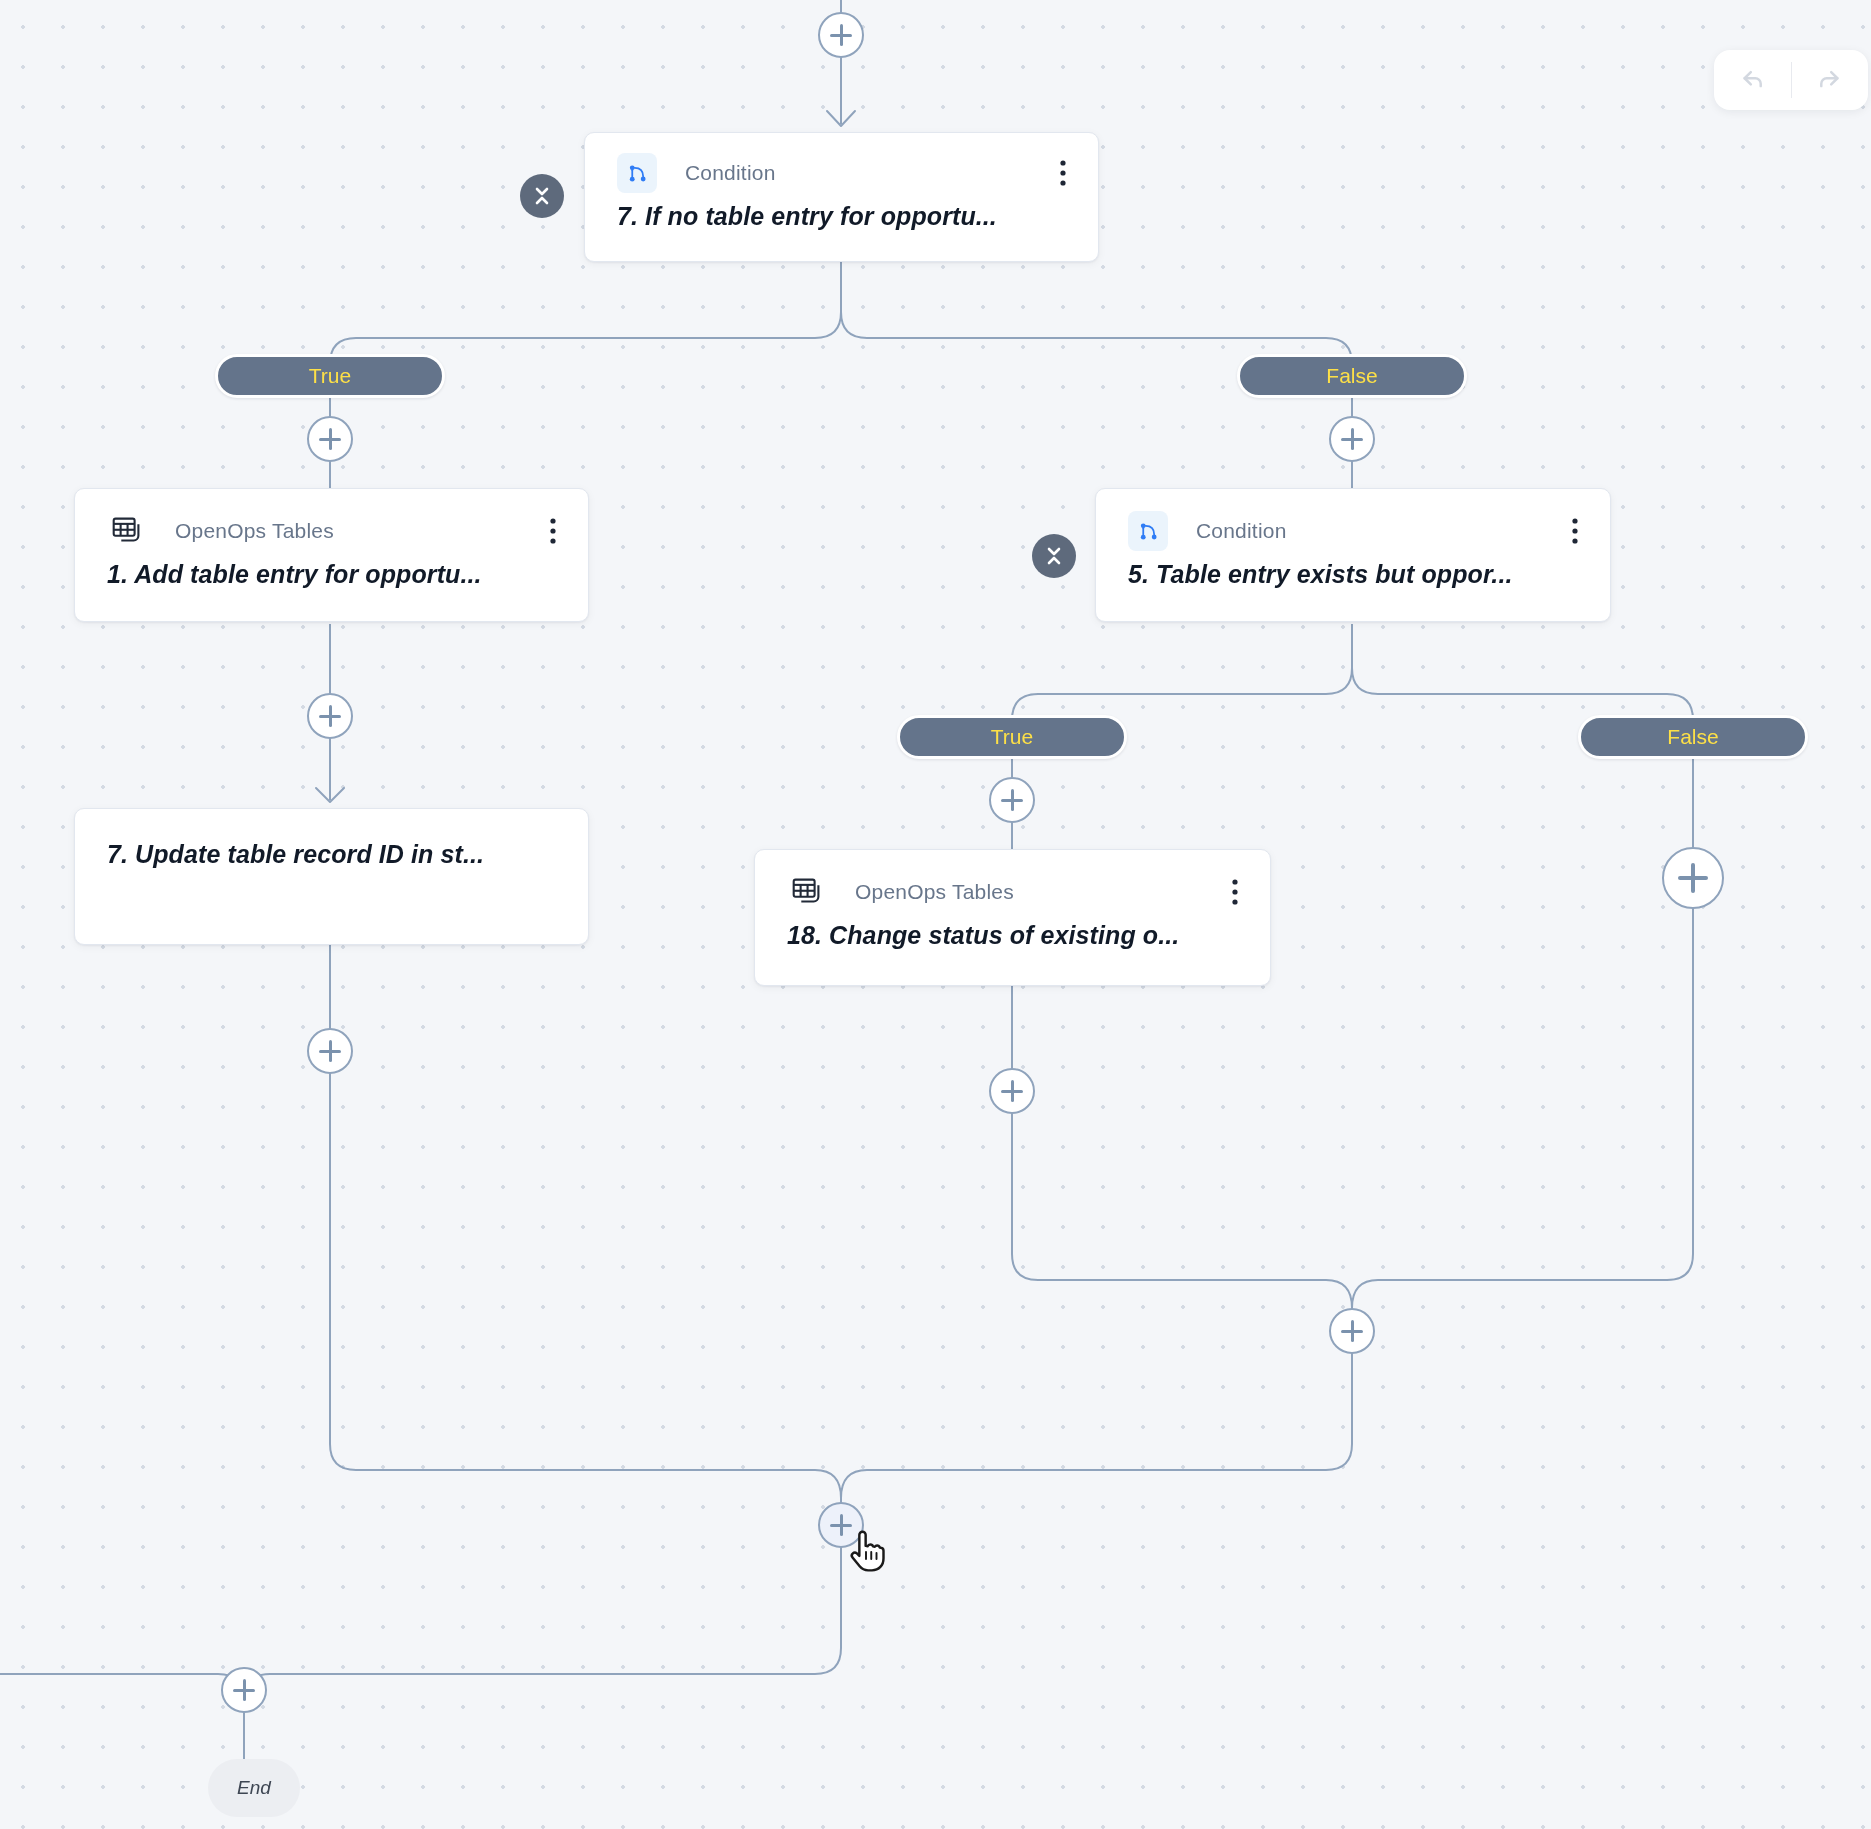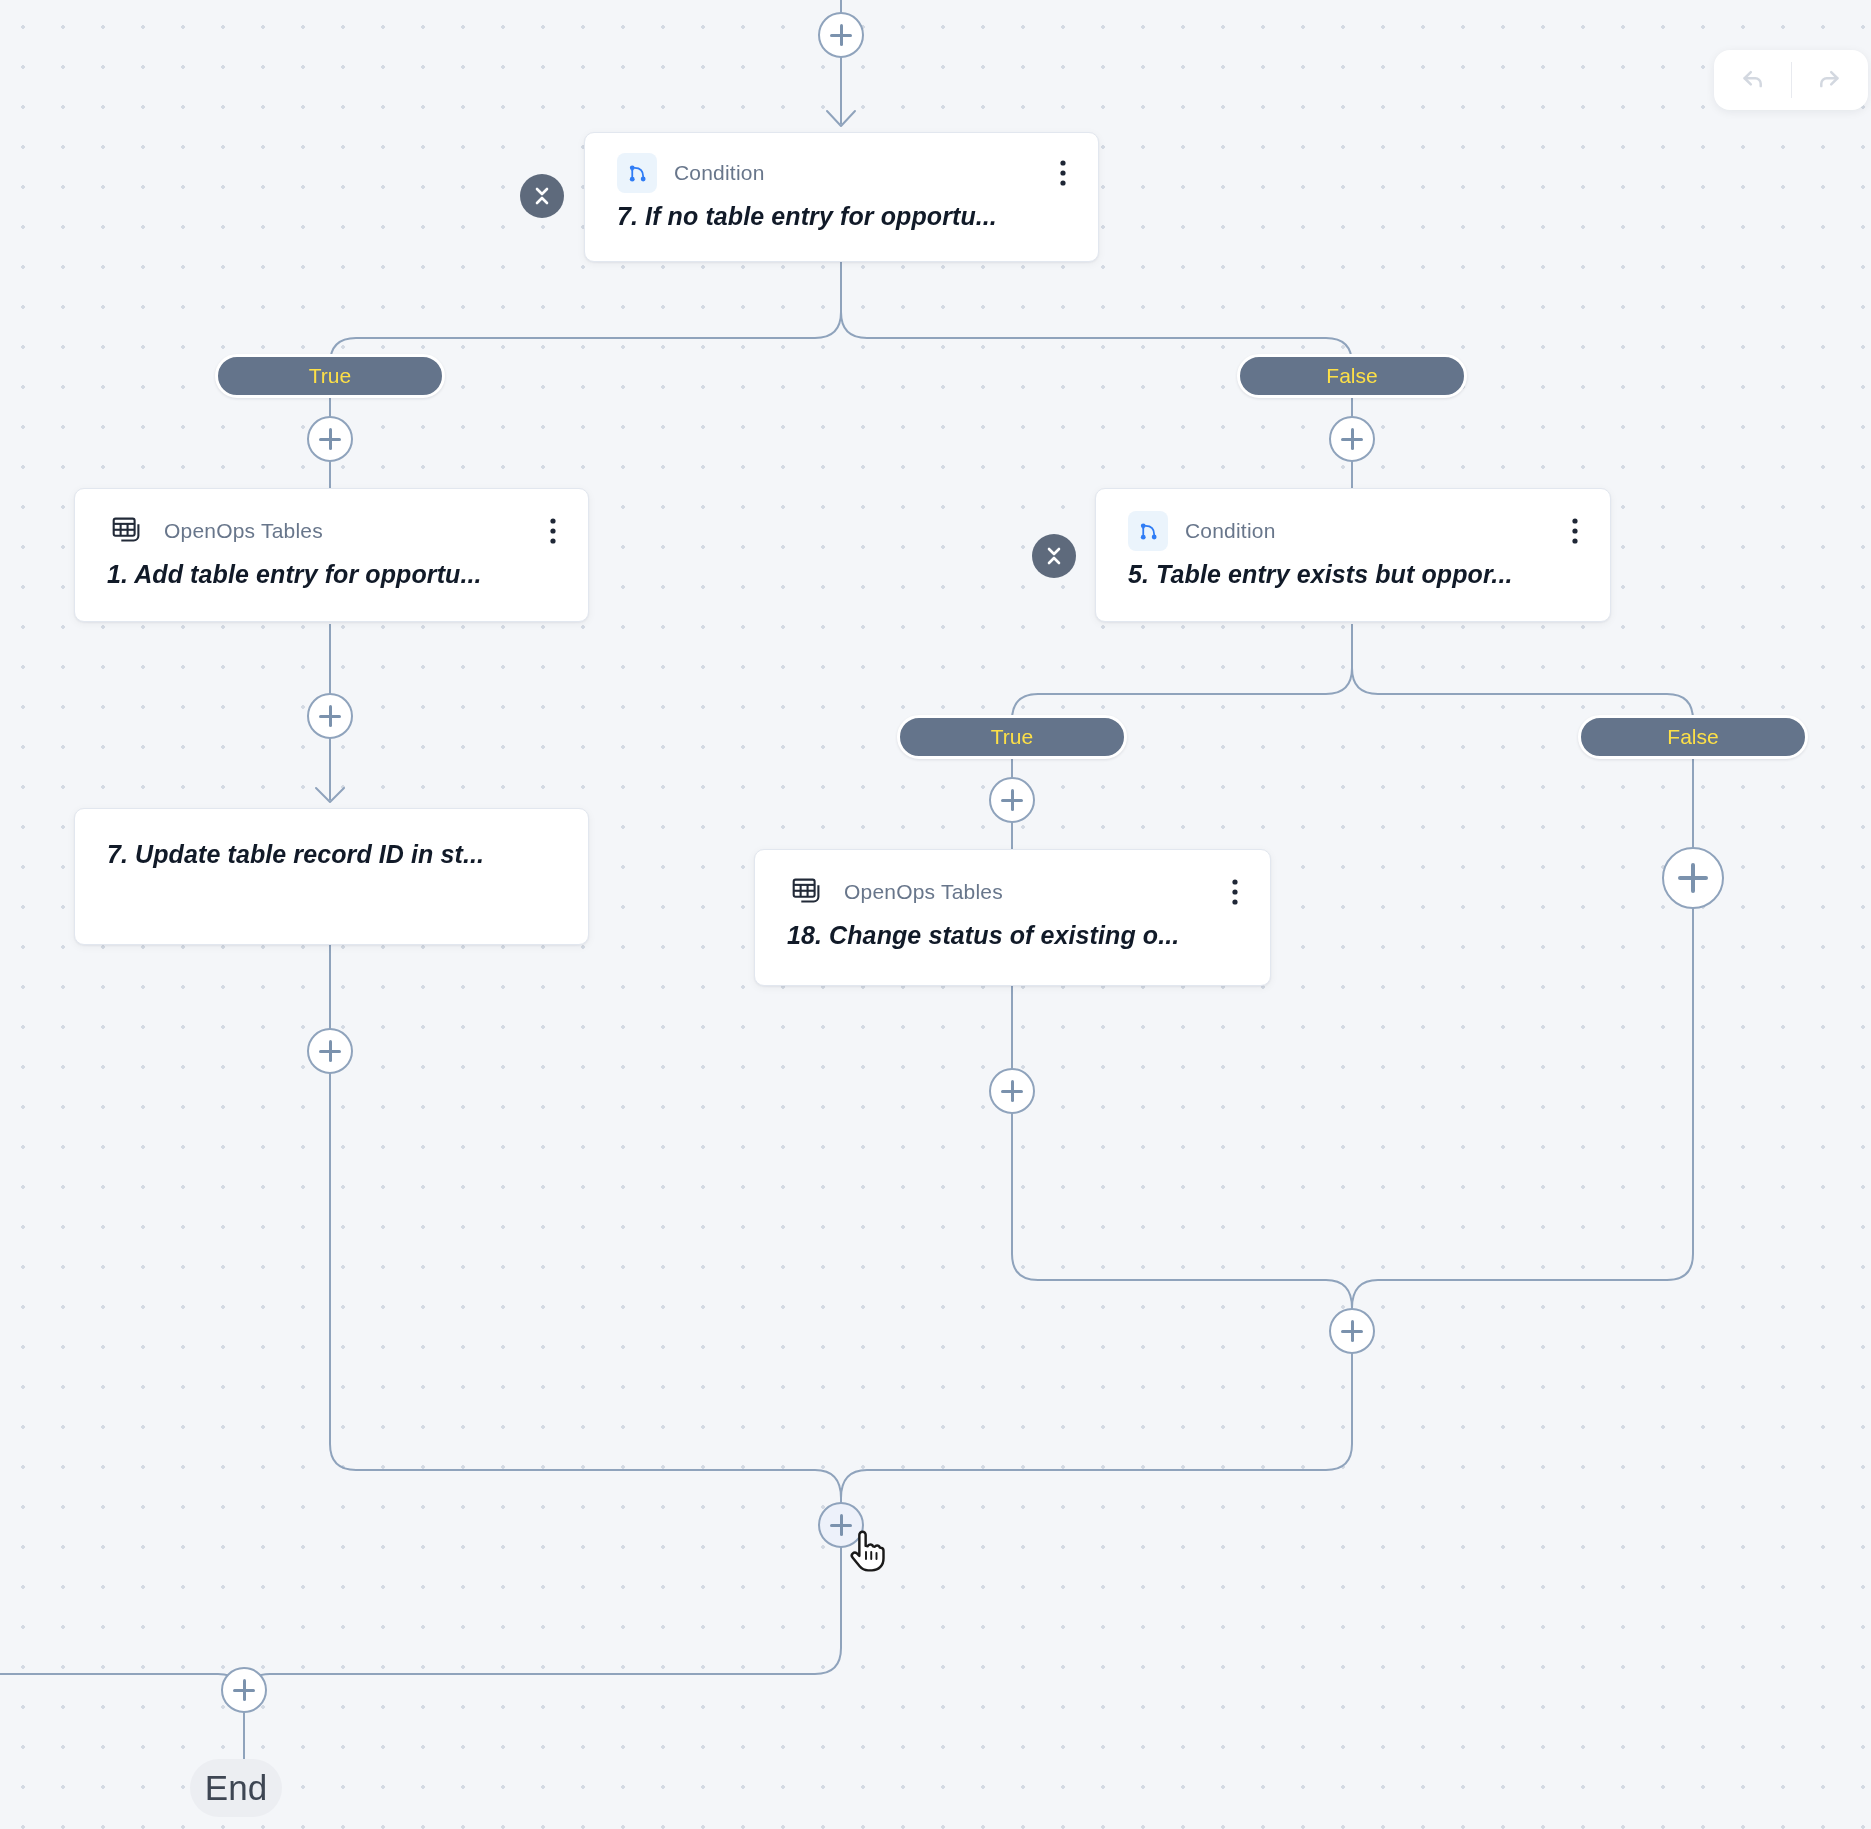--- a/index.html
+++ b/index.html
@@ -38,21 +38,21 @@
   .node {
     position:absolute; z-index:4;
     width:515px; height:134px;
     background:#ffffff;
     border:1px solid #e2e7ef;
     border-radius:10px;
     box-shadow:0 1px 2px rgba(16,24,40,.05), 0 2px 8px rgba(16,24,40,.05);
     padding:22px 26px 20px 32px;
     cursor:pointer;
   }
-  .node-head { display:flex; align-items:center; gap:17px; }
+  .node-head { display:flex; align-items:center; gap:28px; }
   .node-icon {
     width:40px; height:40px; border-radius:8px; flex:0 0 auto;
     display:flex; align-items:center; justify-content:center;
   }
   .node-icon.condition { background:#ebf4fc; }
   .node-icon.storage   { background:#e7ecf6; }
   .node-icon.tables    { background:transparent; }
   .node-type { font-size:21px; color:#68768b; flex:1 1 auto; letter-spacing:.2px; }
   .kebab { flex:0 0 auto; width:18px; height:30px; display:flex; align-items:center; justify-content:center; cursor:pointer; }
   .node-title {
@@ -75,24 +75,24 @@
     width:230px; height:44px;
     background:#64748b; border:3px solid #ffffff; border-radius:24px;
     color:#fde047; font-size:21px;
     display:flex; align-items:center; justify-content:center;
     box-shadow:0 1px 3px rgba(16,24,40,.10);
   }
 
   
   .end-pill {
     position:absolute; z-index:4;
-    left:190px; top:1759px; width:92px; height:58px;
+    left:208px; top:1759px; width:92px; height:58px;
     background:#eceef2; border-radius:29px;
-    color:#3e4653; font-size:35px;
-    display:flex; align-items:center; justify-content:center;
+    color:#3e4653; font-size:19px;
+    display:flex; align-items:center; justify-content:center;font-style:italic;
   }
 
   
   .history-bar {
     position:absolute; z-index:6;
     left:1714px; top:50px; width:154px; height:60px;
     background:#ffffff; border-radius:16px;
     box-shadow:0 2px 10px rgba(16,24,40,.07);
     display:flex; align-items:center;
   }

